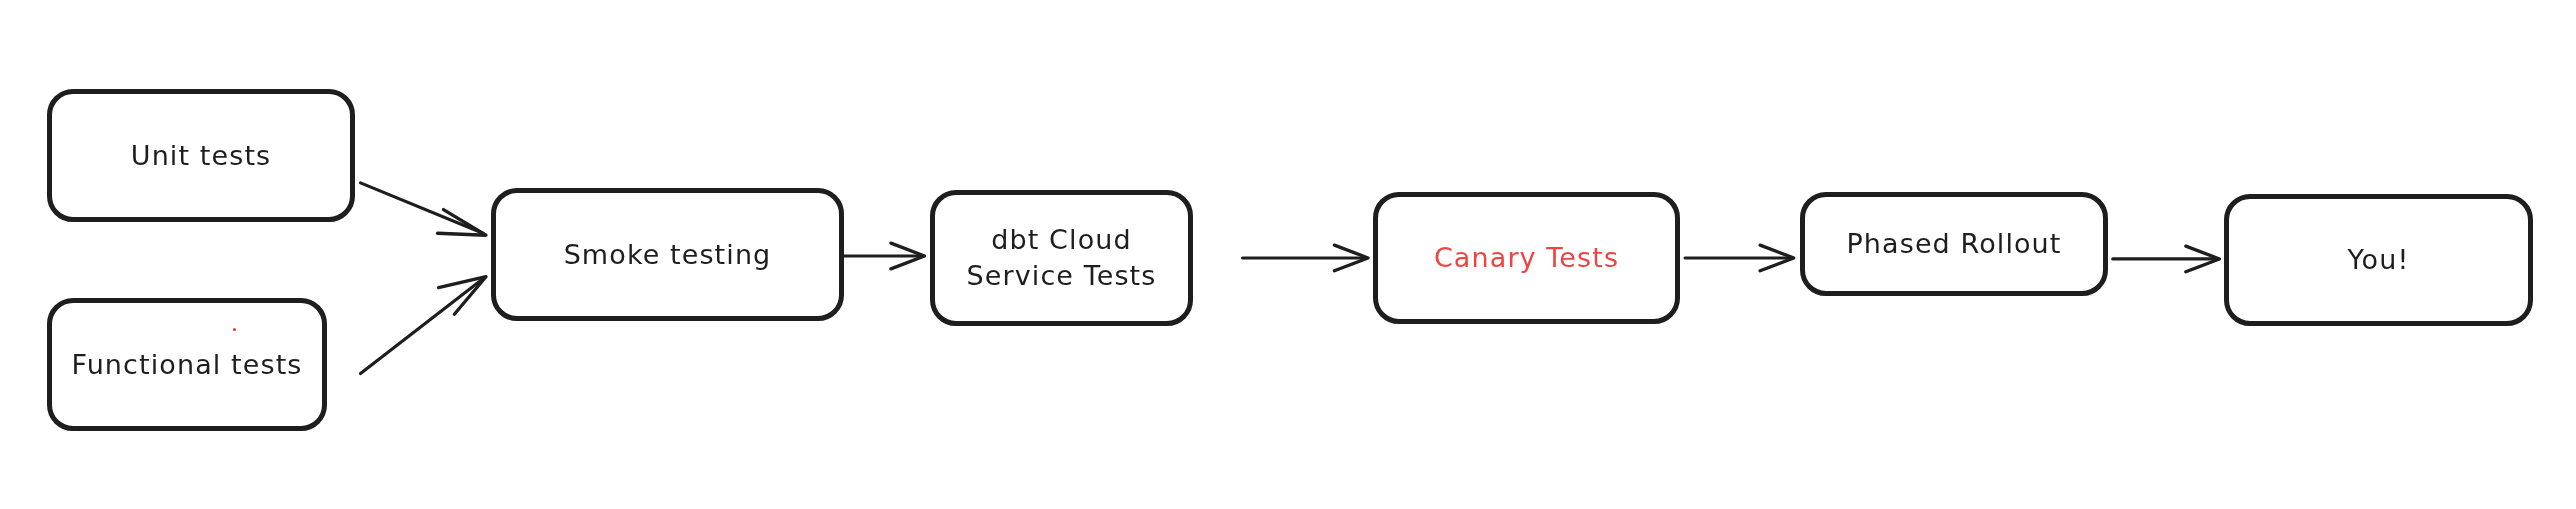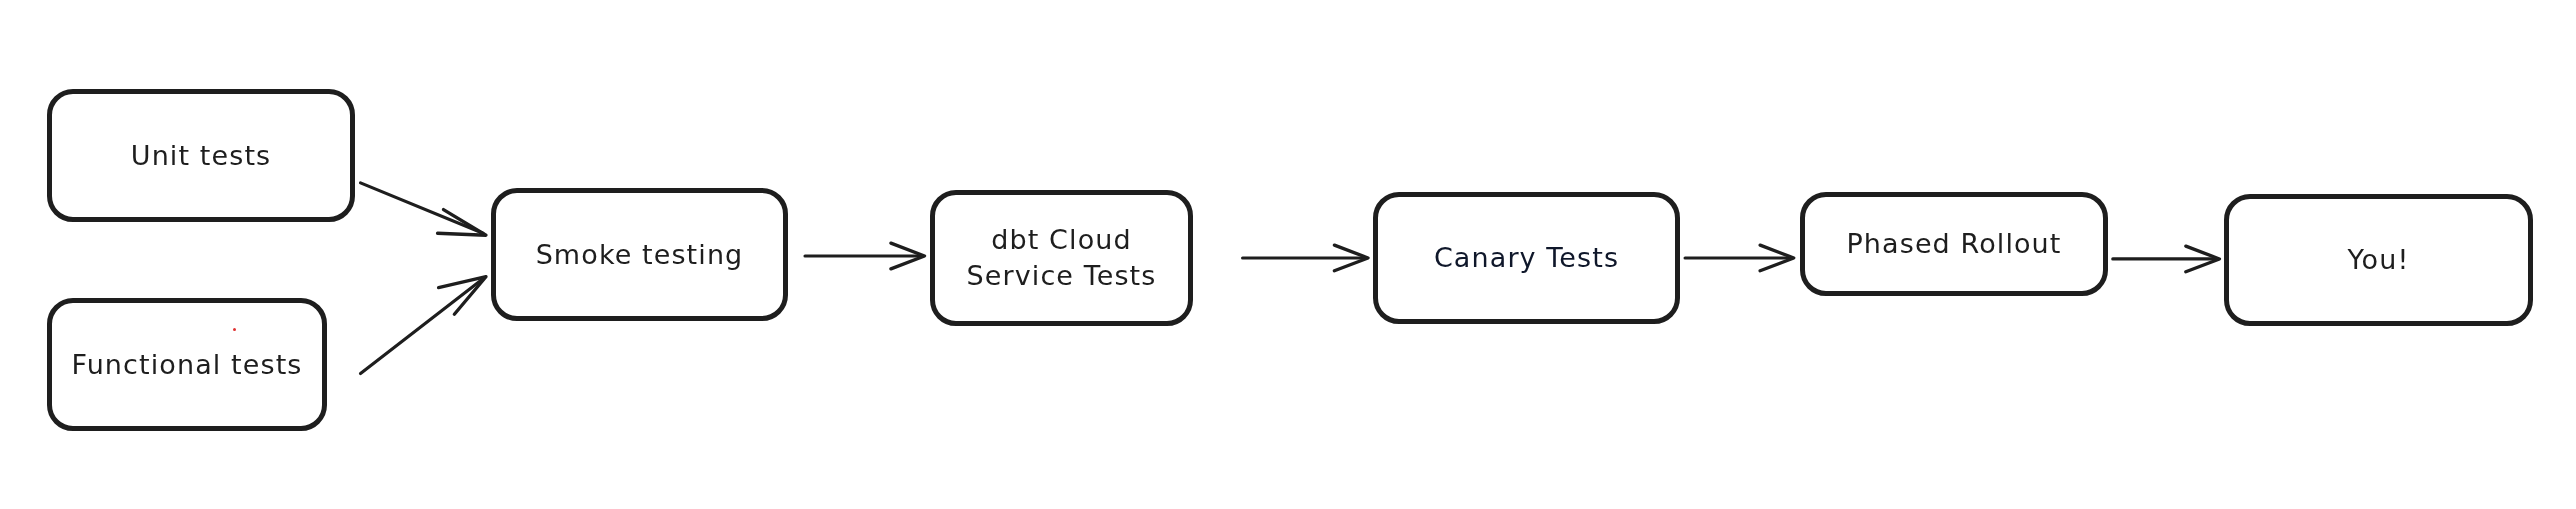--- a/index.html
+++ b/index.html
@@ -106,31 +106,31 @@
   </svg>
 
   <div class="node" style="left: 47px; top: 89px; width: 308px; height: 133px; border-color: rgb(30, 30, 30);">
     <span class="node-label" style="color: rgb(30, 30, 30);">Unit tests</span>
   </div>
 
   <div class="node" style="left: 47px; top: 298px; width: 280px; height: 133px; border-color: rgb(30, 30, 30);">
     <span class="node-label" style="color: rgb(30, 30, 30);">Functional tests</span>
   </div>
 
-  <div class="node" style="left: 491px; top: 188px; width: 297px; height: 133px; border-color: rgb(30, 30, 30);">
+  <div class="node" style="left: 491px; top: 188px; width: 353px; height: 133px; border-color: rgb(30, 30, 30);">
     <span class="node-label" style="color: rgb(30, 30, 30);">Smoke testing</span>
   </div>
 
   <div class="node" style="left: 930px; top: 190px; width: 263px; height: 136px; border-color: rgb(30, 30, 30);">
     <span class="node-label" style="color: rgb(30, 30, 30);">dbt Cloud
 Service Tests</span>
   </div>
 
   <div class="node" style="left: 1373px; top: 192px; width: 307px; height: 132px; border-color: rgb(30, 30, 30);">
-    <span class="node-label" style="color: #0f172a;">Canary Tests</span>
+    <span class="node-label" style="color: #ef4444;">Canary Tests</span>
   </div>
 
   <div class="node" style="left: 1800px; top: 192px; width: 308px; height: 104px; border-color: rgb(30, 30, 30);">
     <span class="node-label" style="color: rgb(30, 30, 30);">Phased Rollout</span>
   </div>
 
   <div class="node" style="left: 2224px; top: 194px; width: 309px; height: 132px; border-color: rgb(30, 30, 30);">
     <span class="node-label" style="color: rgb(30, 30, 30);">You!</span>
   </div>
 

